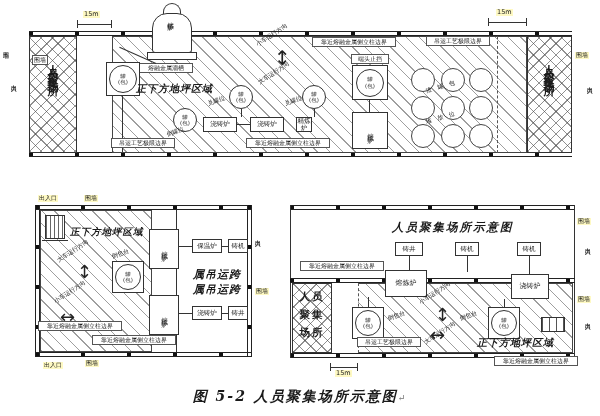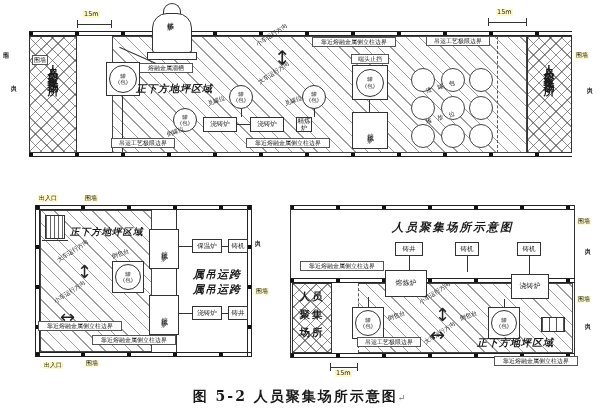--- a/index.html
+++ b/index.html
@@ -242,17 +242,17 @@
   <div class="abs dim" style="left:330px;top:363px;width:28px;height:8px;">
       <span class="dl"></span>
     </div>
   <div class="abs lbl" style="left:335px;top:370px;font-size:6.5px;">15m</div>
 
   <div class="abs lbl" style="left:577px;top:218px;">围墙</div>
   <div class="abs ev" style="left:585px;top:243px;">出入口</div>
   <div class="abs lbl" style="left:577px;top:296px;">围墙</div>
   <div class="abs ev" style="left:585px;top:318px;">出入口</div>
 
-  <div class="abs caption" style="left:0;top:388px;width:600px;">
+  <div class="abs caption" style="left:0;top:388px;width:600px;font-style:italic;">
     <span>图 5-2 人员聚集场所示意图</span><span class="capmark">↵</span>
   </div>
 
 </div>
 
 </body></html>

